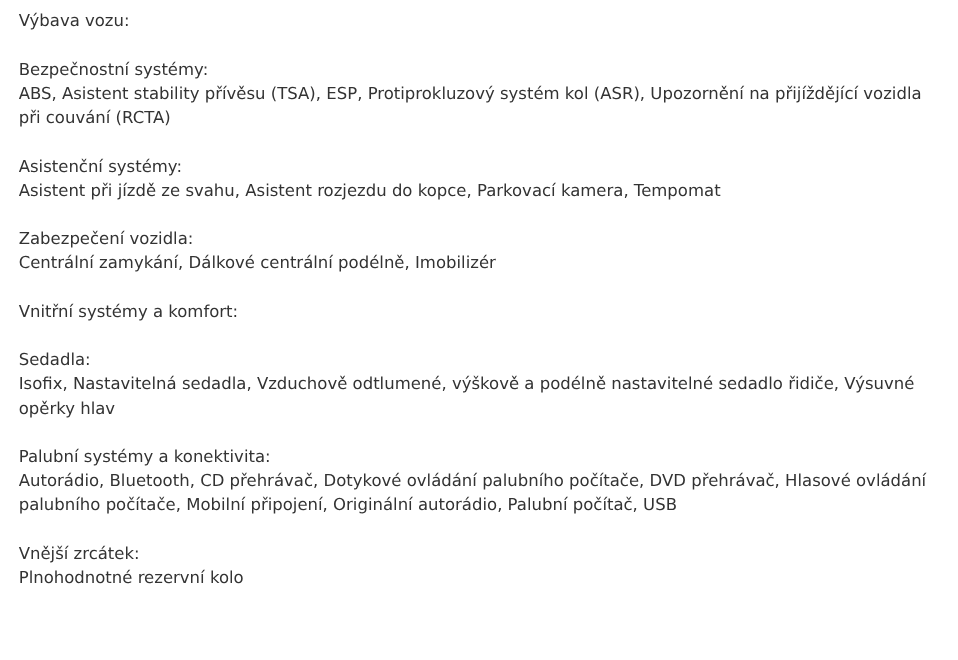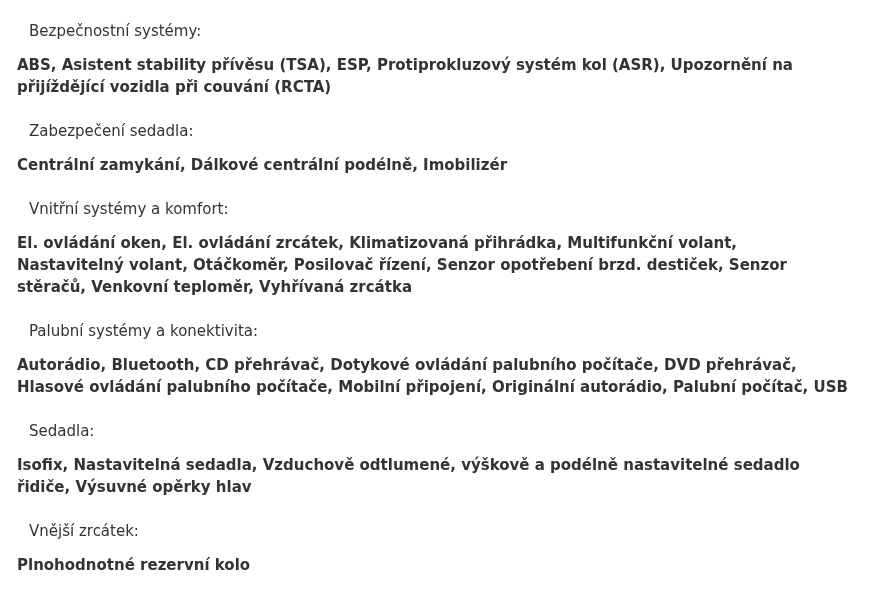--- a/index.html
+++ b/index.html
@@ -23,58 +23,62 @@
     padding: 8px 22px 0 17px;
   }
   .doc-title {
     margin: 0 0 22px 0;
     font-weight: normal;
   }
   .section {
     margin: 0 0 22px 0;
   }
   .section-heading {
-    margin: 12px;
+    margin: 0;
     font-weight: normal;
   }
   .section-body {
     margin: 0;
-    font-weight: bold;
+    font-weight: normal;
   }
 </style>
 </head>
 <body>
 
 <div class="doc">
 
+  <p class="doc-title">Výbava vozu:</p>
 
   <div class="section">
     <p class="section-heading">Bezpečnostní systémy:</p>
     <p class="section-body">ABS, Asistent stability přívěsu (TSA), ESP, Protiprokluzový systém kol (ASR), Upozornění na přijíždějící vozidla při couvání (RCTA)</p>
   </div>
 
+  <div class="section">
+    <p class="section-heading">Asistenční systémy:</p>
+    <p class="section-body">Asistent při jízdě ze svahu, Asistent rozjezdu do kopce, Parkovací kamera, Tempomat</p>
+  </div>
 
   <div class="section">
-    <p class="section-heading">Zabezpečení sedadla:</p>
+    <p class="section-heading">Zabezpečení vozidla:</p>
     <p class="section-body">Centrální zamykání, Dálkové centrální podélně, Imobilizér</p>
   </div>
 
   <div class="section">
     <p class="section-heading">Vnitřní systémy a komfort:</p>
-    <p class="section-body">El. ovládání oken, El. ovládání zrcátek, Klimatizovaná přihrádka, Multifunkční volant, Nastavitelný volant, Otáčkoměr, Posilovač řízení, Senzor opotřebení brzd. destiček, Senzor stěračů, Venkovní teploměr, Vyhřívaná zrcátka</p>
+  </div>
+
+  <div class="section">
+    <p class="section-heading">Sedadla:</p>
+    <p class="section-body">Isofix, Nastavitelná sedadla, Vzduchově odtlumené, výškově a podélně nastavitelné sedadlo řidiče, Výsuvné opěrky hlav</p>
   </div>
 
   <div class="section">
     <p class="section-heading">Palubní systémy a konektivita:</p>
     <p class="section-body">Autorádio, Bluetooth, CD přehrávač, Dotykové ovládání palubního počítače, DVD přehrávač, Hlasové ovládání palubního počítače, Mobilní připojení, Originální autorádio, Palubní počítač, USB</p>
-  </div>
-
-  <div class="section">
-    <p class="section-heading">Sedadla:</p>
-    <p class="section-body">Isofix, Nastavitelná sedadla, Vzduchově odtlumené, výškově a podélně nastavitelné sedadlo řidiče, Výsuvné opěrky hlav</p>
   </div>
 
   <div class="section">
     <p class="section-heading">Vnější zrcátek:</p>
     <p class="section-body">Plnohodnotné rezervní kolo</p>
   </div>
 
 </div>
 
 </body></html>

